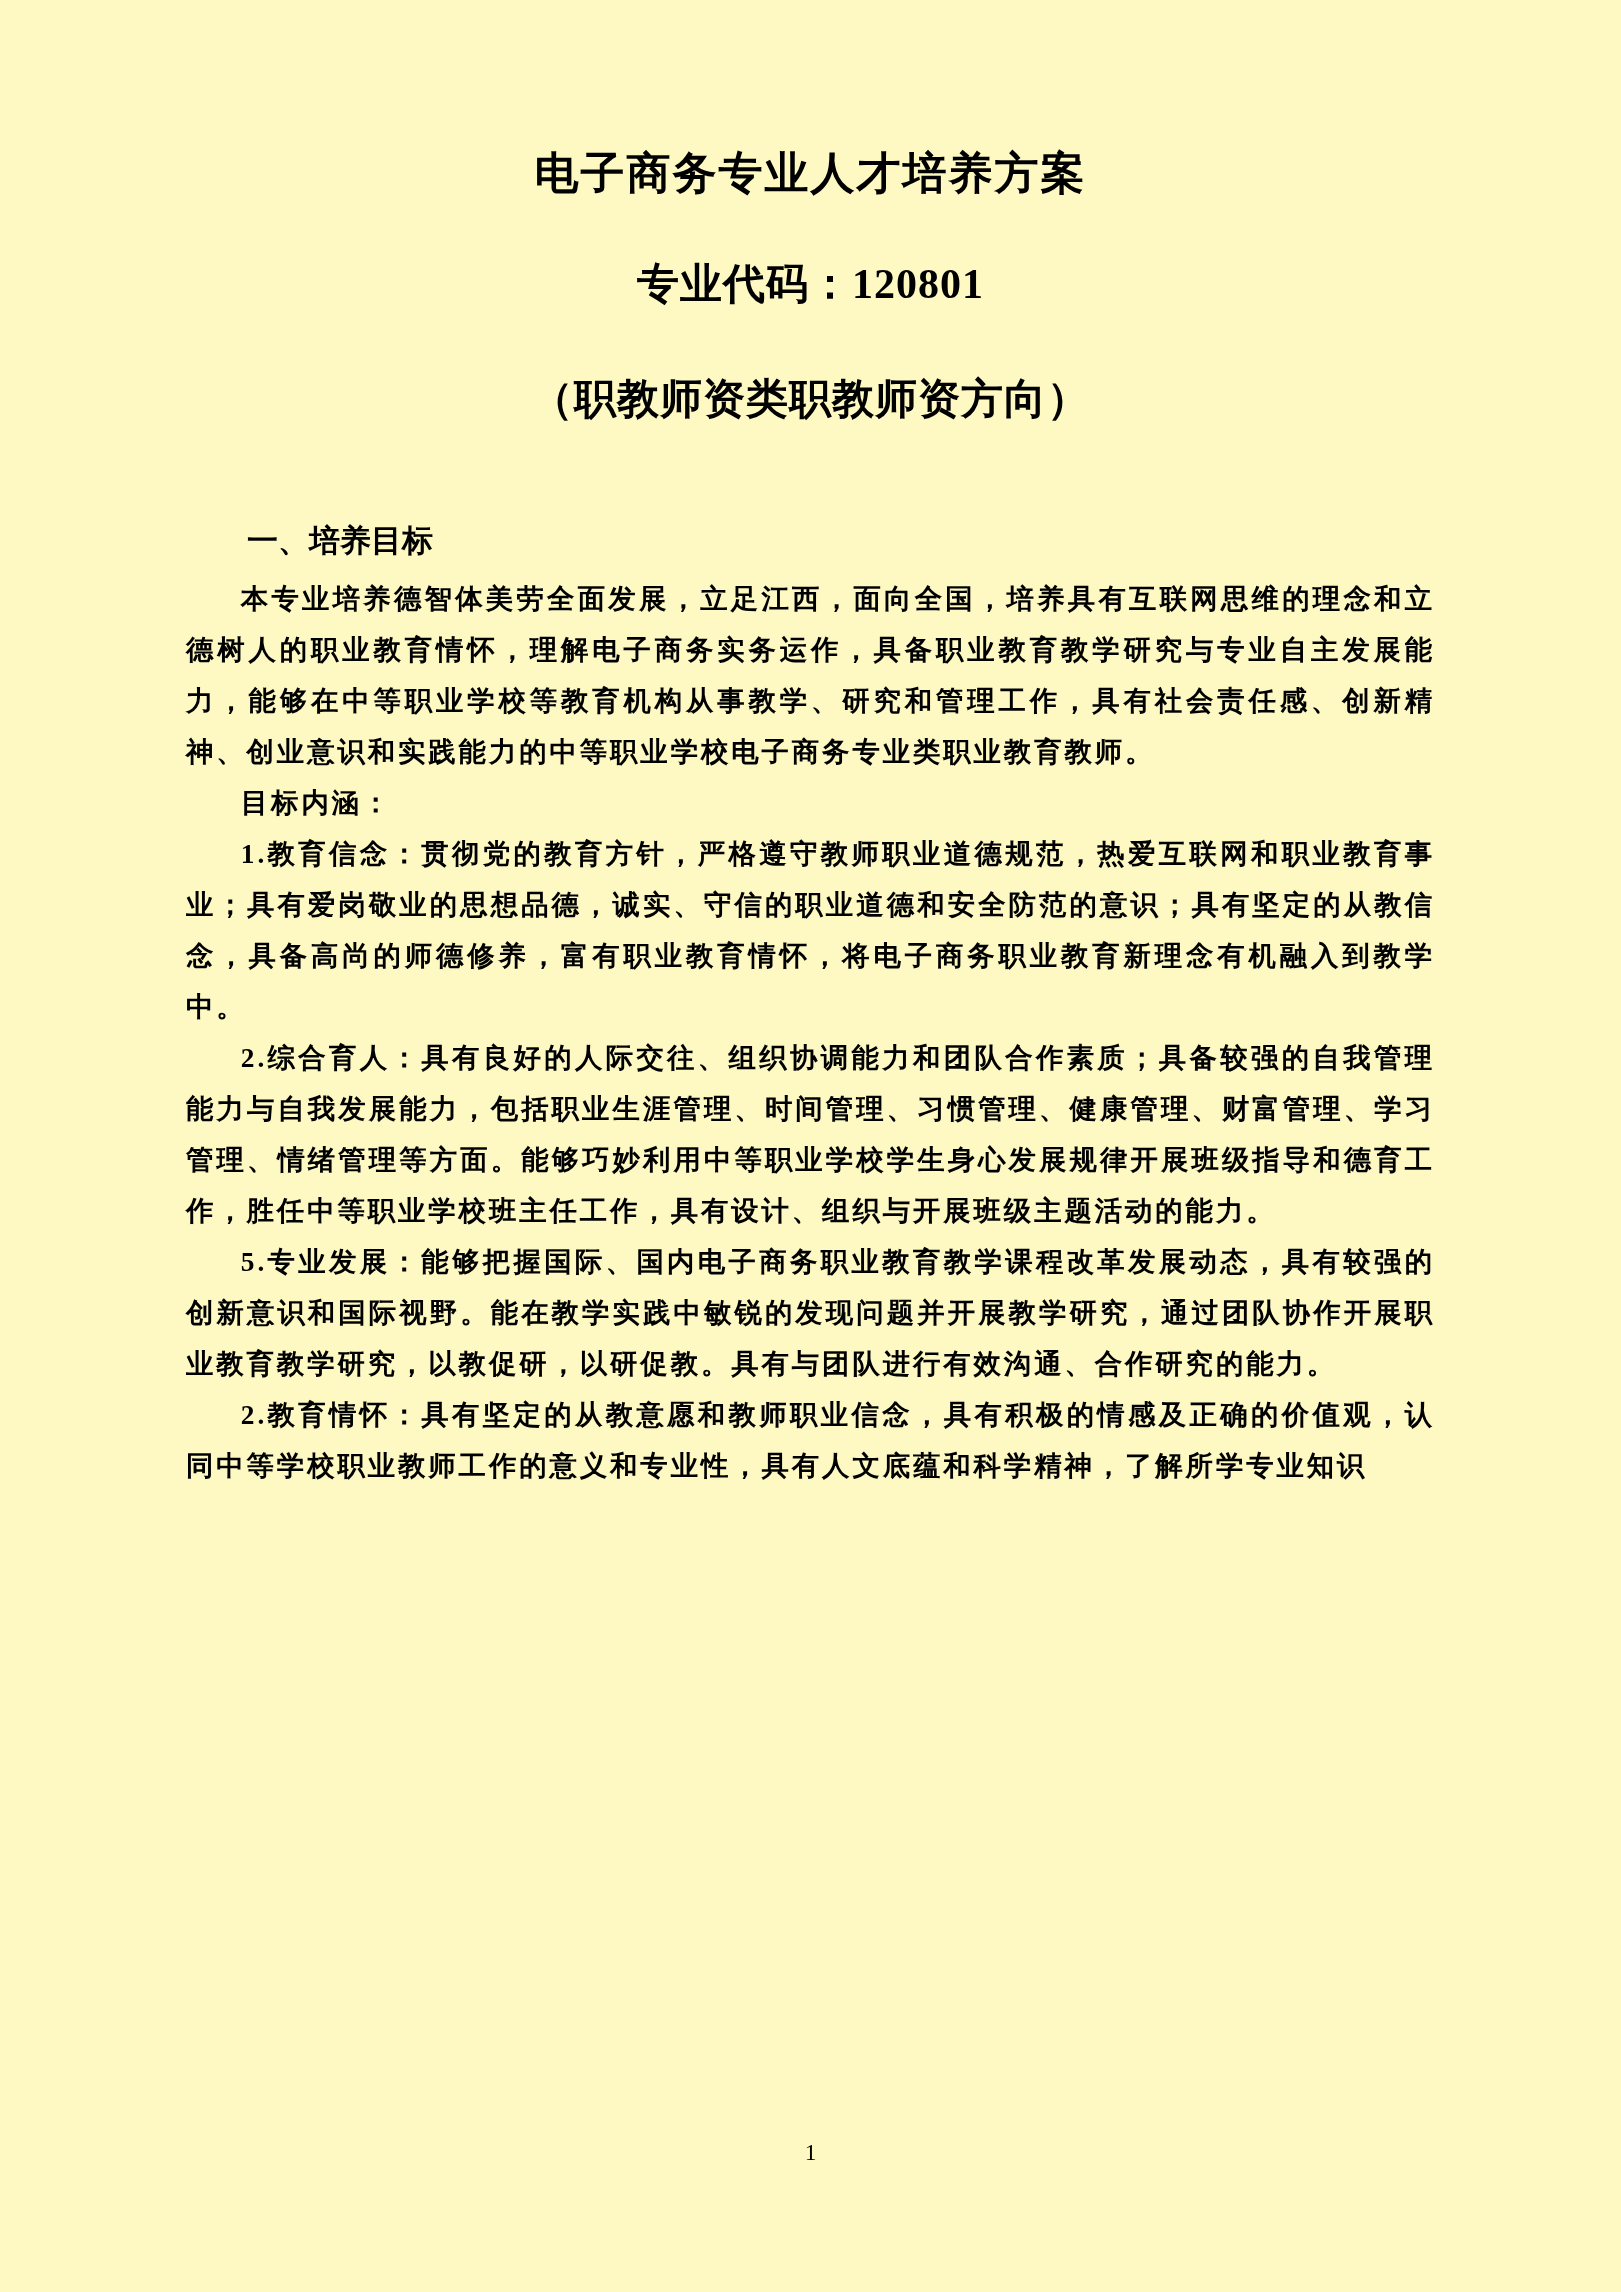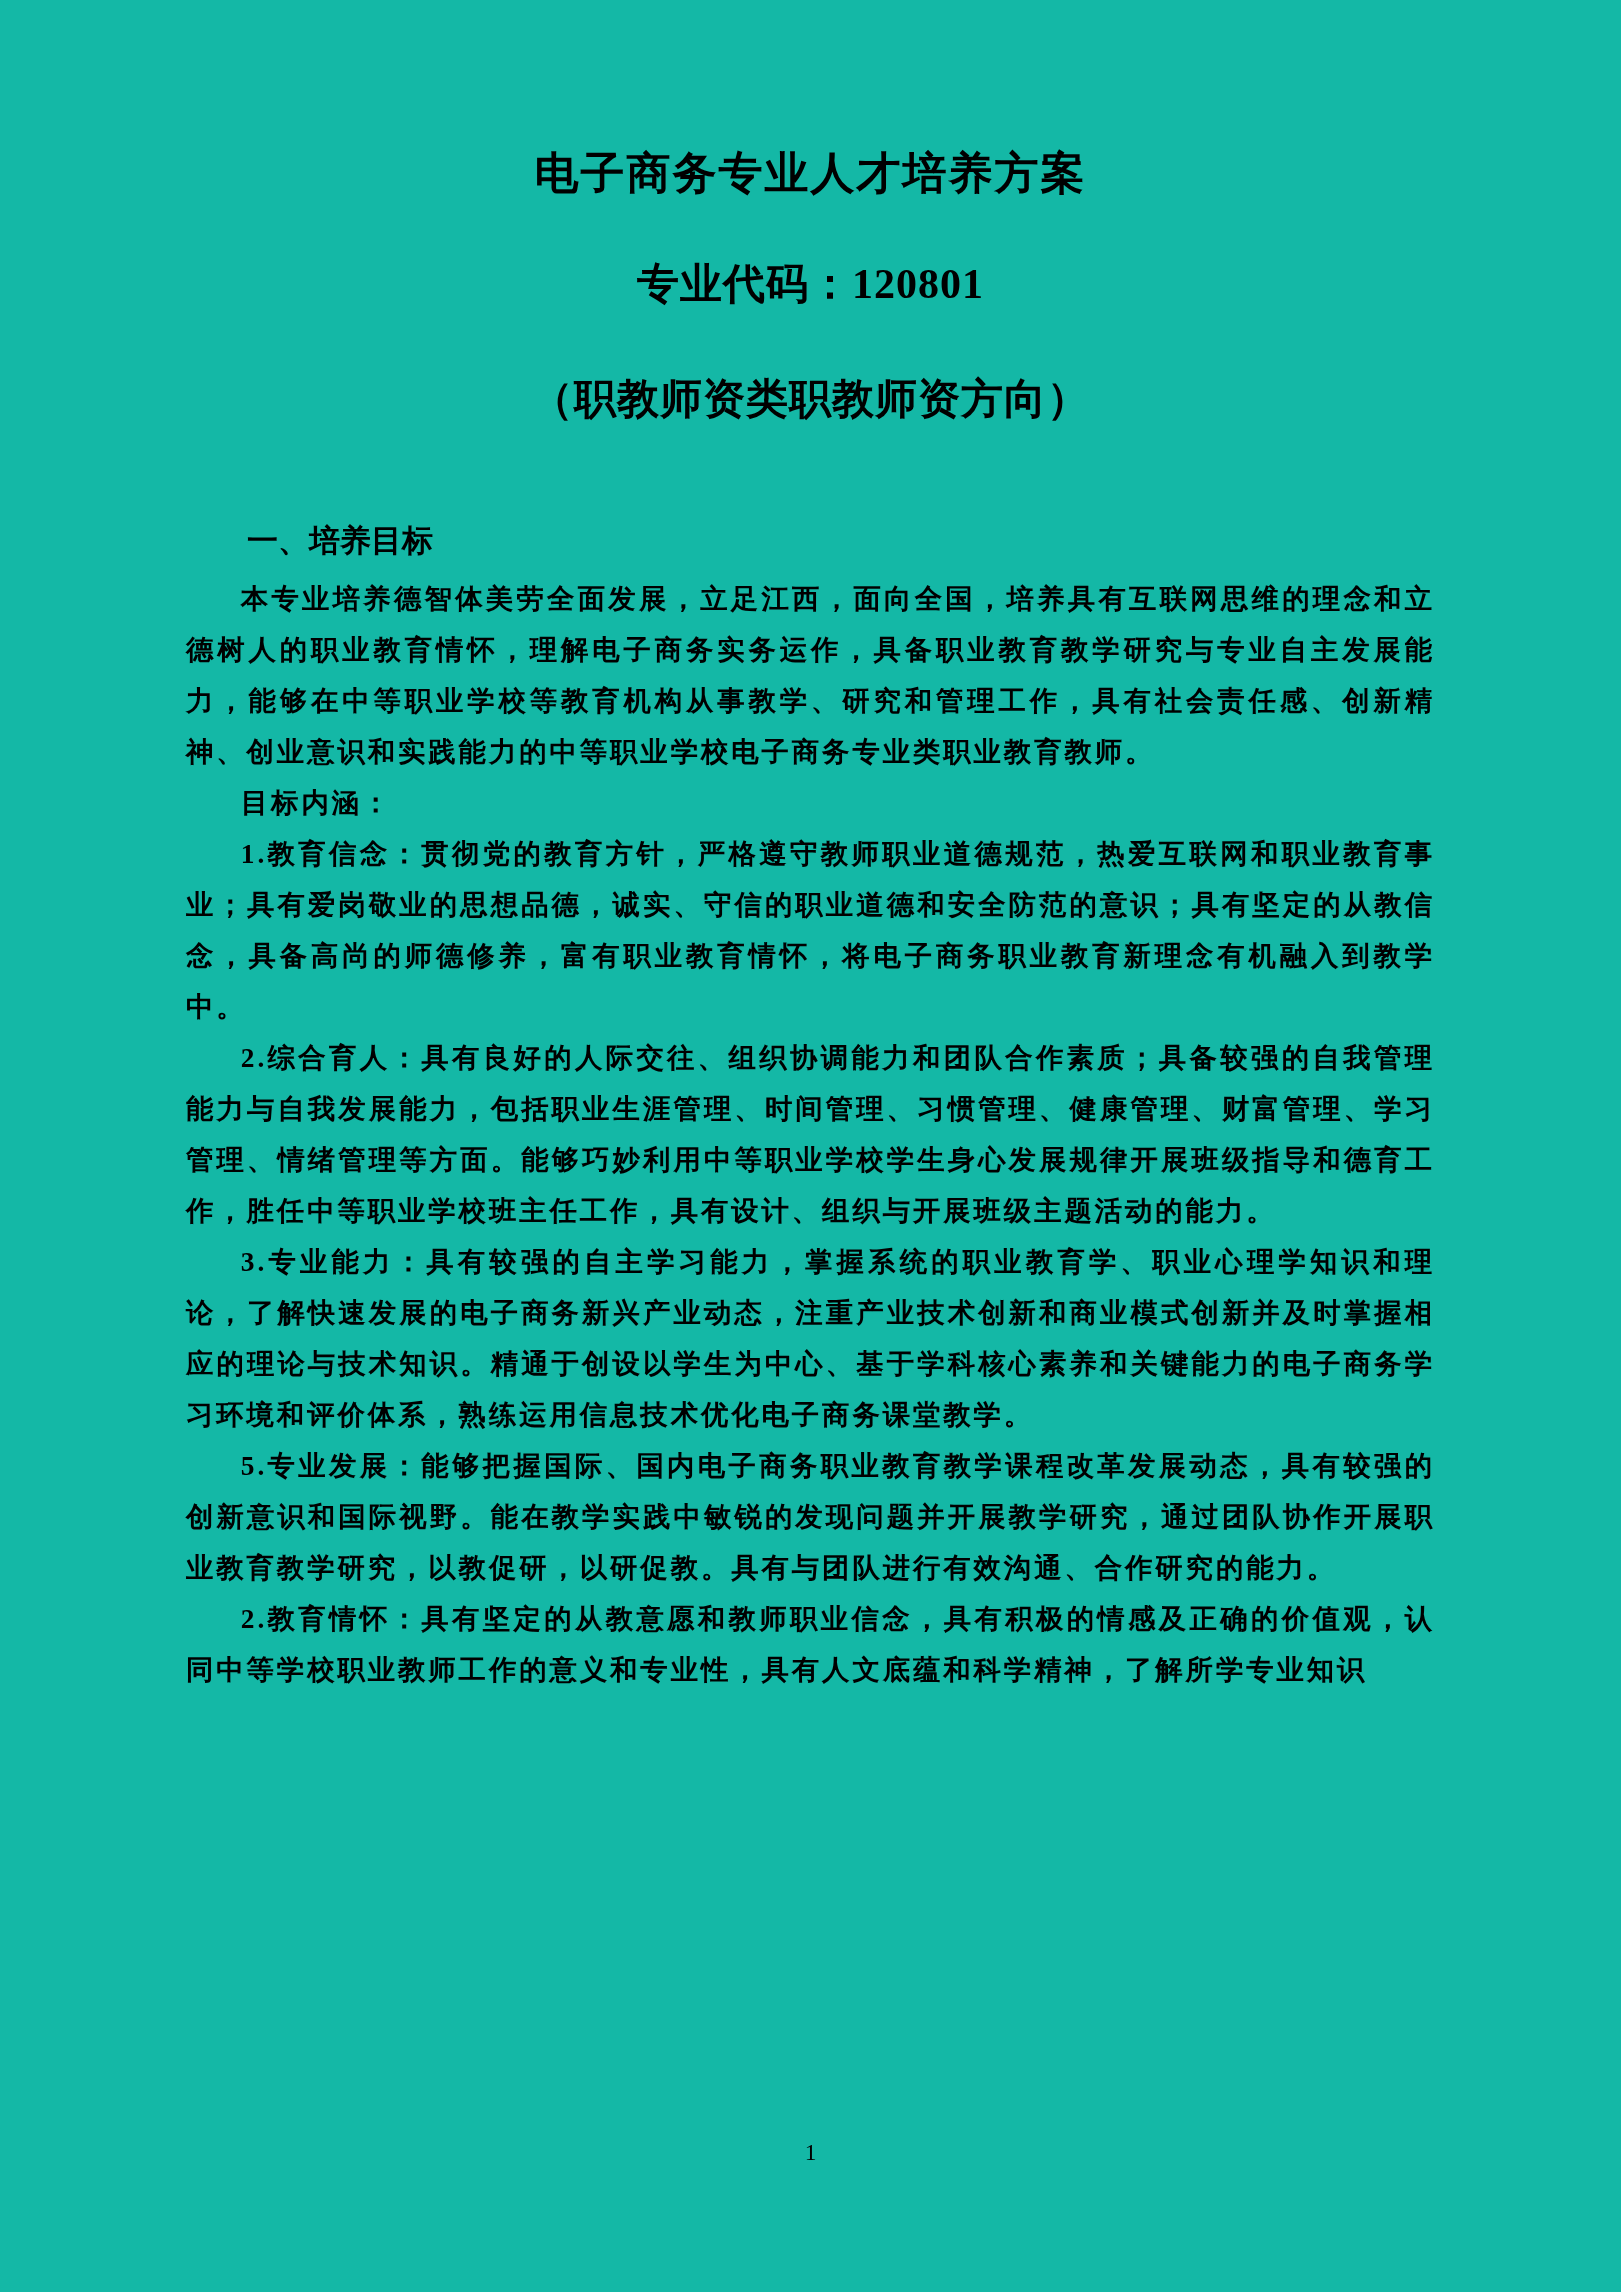--- a/index.html
+++ b/index.html
@@ -6,21 +6,21 @@
   html, body { background: #ffffff; }
   body {
     font-family: "Liberation Serif", "DejaVu Serif", serif;
     color: #000000;
   }
   .page {
     position: relative;
     width: 1621px;
     height: 2293px;
     margin: 0 auto;
-    background: #14b8a6;
+    background: #fef9c3;
     padding: 147px 186px 0 186px;
     overflow: hidden;
   }
   .doc-title {
     text-align: center;
     font-family: "DejaVu Sans", "Liberation Sans", sans-serif;
     font-weight: bold;
     font-size: 44px;
     line-height: 1.2;
     letter-spacing: 2px;
@@ -71,21 +71,20 @@
   <div class="doc-subtitle subtitle-code">专业代码：120801</div>
 
   <div class="doc-subtitle subtitle-direction">（职教师资类职教师资方向）</div>
 
   <h2 class="section-heading heading-1">一、培养目标</h2>
 
   <p class="body-paragraph">本专业培养德智体美劳全面发展，立足江西，面向全国，培养具有互联网思维的理念和立德树人的职业教育情怀，理解电子商务实务运作，具备职业教育教学研究与专业自主发展能力，能够在中等职业学校等教育机构从事教学、研究和管理工作，具有社会责任感、创新精神、创业意识和实践能力的中等职业学校电子商务专业类职业教育教师。</p>
   <p class="body-paragraph">目标内涵：</p>
   <p class="body-paragraph">1.教育信念：贯彻党的教育方针，严格遵守教师职业道德规范，热爱互联网和职业教育事业；具有爱岗敬业的思想品德，诚实、守信的职业道德和安全防范的意识；具有坚定的从教信念，具备高尚的师德修养，富有职业教育情怀，将电子商务职业教育新理念有机融入到教学中。</p>
   <p class="body-paragraph">2.综合育人：具有良好的人际交往、组织协调能力和团队合作素质；具备较强的自我管理能力与自我发展能力，包括职业生涯管理、时间管理、习惯管理、健康管理、财富管理、学习管理、情绪管理等方面。能够巧妙利用中等职业学校学生身心发展规律开展班级指导和德育工作，胜任中等职业学校班主任工作，具有设计、组织与开展班级主题活动的能力。</p>
-  <p class="body-paragraph">3.专业能力：具有较强的自主学习能力，掌握系统的职业教育学、职业心理学知识和理论，了解快速发展的电子商务新兴产业动态，注重产业技术创新和商业模式创新并及时掌握相应的理论与技术知识。精通于创设以学生为中心、基于学科核心素养和关键能力的电子商务学习环境和评价体系，熟练运用信息技术优化电子商务课堂教学。</p>
   <p class="body-paragraph">5.专业发展：能够把握国际、国内电子商务职业教育教学课程改革发展动态，具有较强的创新意识和国际视野。能在教学实践中敏锐的发现问题并开展教学研究，通过团队协作开展职业教育教学研究，以教促研，以研促教。具有与团队进行有效沟通、合作研究的能力。</p>
 
 
   <p class="body-paragraph">2.教育情怀：具有坚定的从教意愿和教师职业信念，具有积极的情感及正确的价值观，认同中等学校职业教师工作的意义和专业性，具有人文底蕴和科学精神，了解所学专业知识</p>
 
   <div class="page-number">1</div>
 
 </div>
 
 

